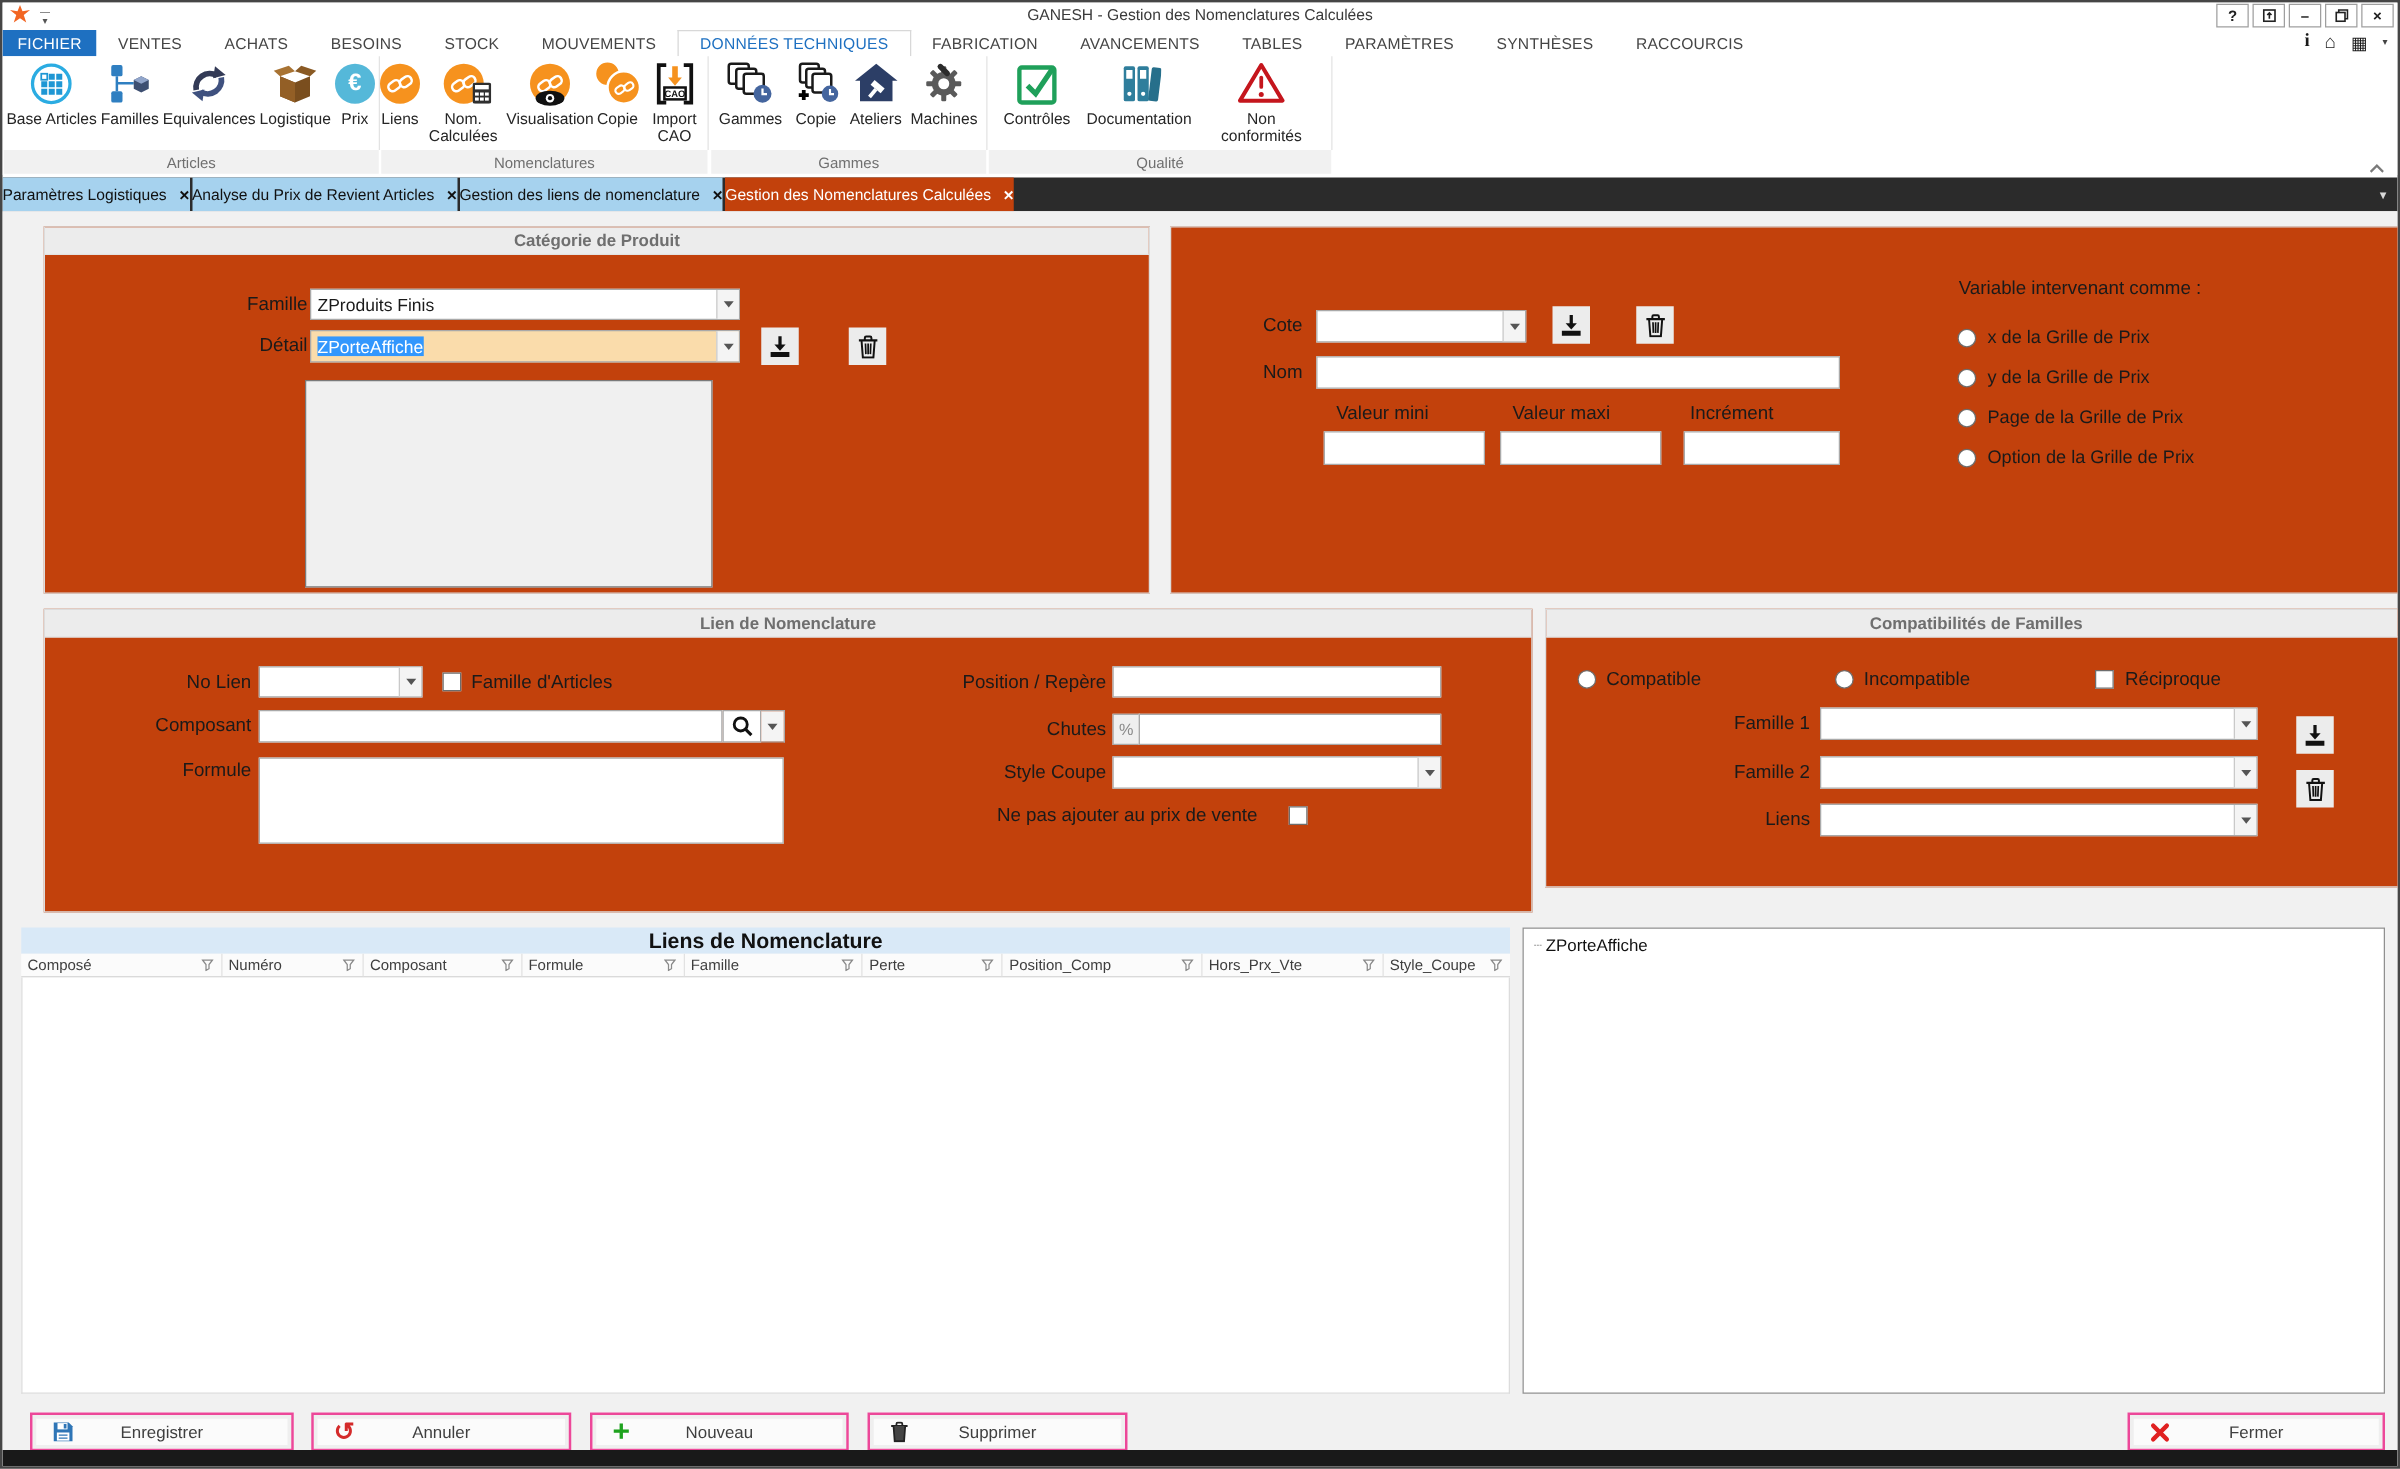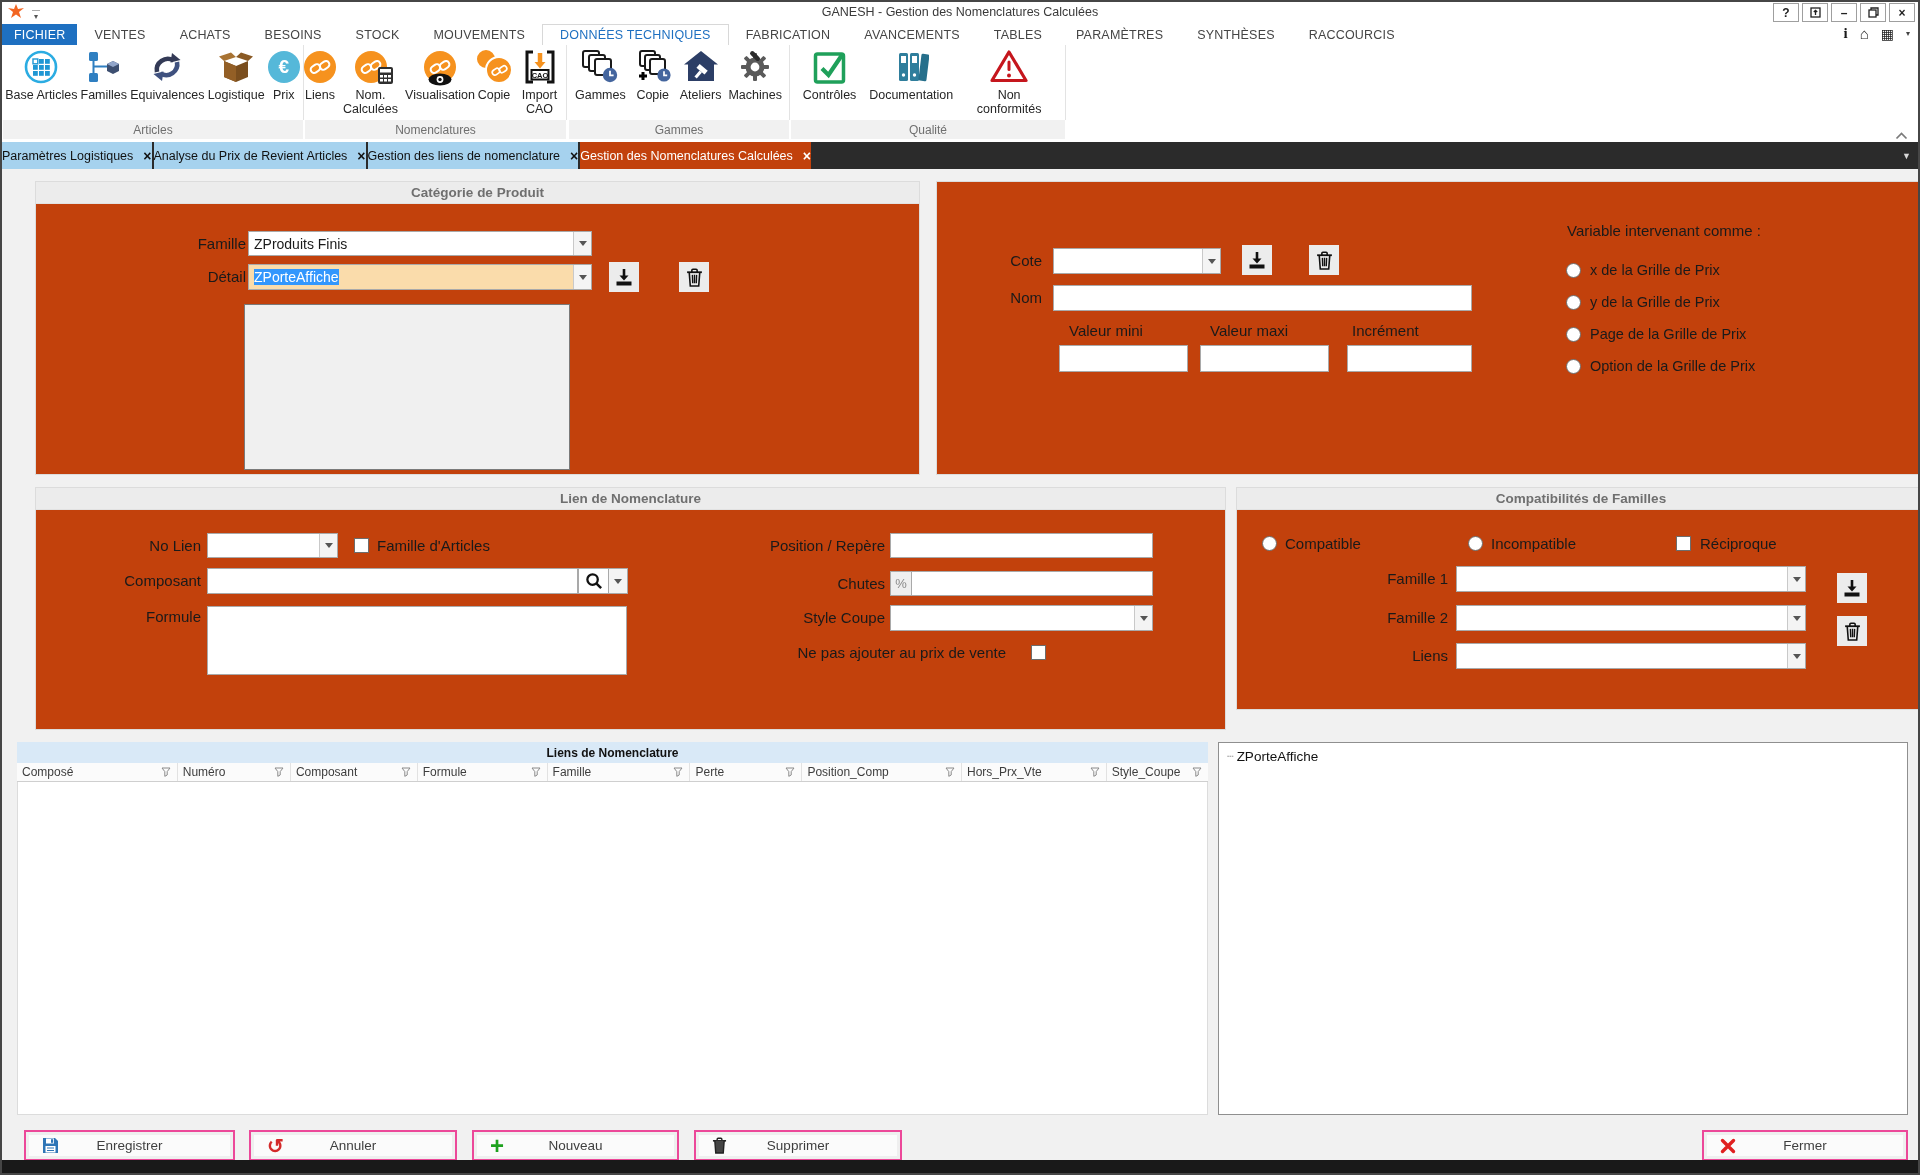--- a/index.html
+++ b/index.html
@@ -58,21 +58,21 @@
   .cbtn::after { content:""; border:4px solid transparent; border-top:5px solid #555; margin-top:4px; }
   .detail-combo { background:#fadcab; }
   .sel-text { background:#3297fd; color:#fff; }
   .iconbtn { position:absolute; width:30px; height:30px; background:#ececec; border:none; display:flex; align-items:center; justify-content:center; }
   .radio { position:absolute; width:15px; height:15px; border:1px solid #6d6d6d; border-radius:50%; background:#fff; }
   .check { position:absolute; width:15px; height:15px; border:1px solid #6d6d6d; background:#fff; }
   .listbox { position:absolute; background:#f0f0f0; border:1px solid #7a7a7a; }
   .pctbox { position:absolute; border:1px solid #a9a9a9; background:#efefef; color:#8a8a8a; font-size:13px; display:flex; align-items:center; justify-content:center; }
 
   
-  .grid-title { position:absolute; left:15px; top:740px; width:1191px; height:21px; background:#d9e9f7; display:flex; align-items:center; justify-content:center; font-size:12px; font-weight:bold; color:#111; }
+  .grid-title { position:absolute; left:15px; top:740px; width:1191px; height:21px; background:#d9e9f7; display:flex; align-items:center; justify-content:center; font-size:17px; font-weight:bold; color:#111; }
   .grid-cols { position:absolute; left:15px; top:761px; width:1191px; height:19px; display:flex; background:#fbfbfb; border-bottom:1px solid #cfcfcf;justify-content:space-between; }
   .gcol { display:flex; align-items:center; justify-content:space-between; padding:0 6px 0 5px; border-right:1px solid #e2e2e2; font-size:12px; color:#3e3e3e; white-space:nowrap; overflow:hidden; }
   .grid-body { position:absolute; left:15px; top:780px; width:1191px; height:333px; background:#fff; border:1px solid #dcdcdc; border-top:none; }
   .treebox { position:absolute; left:1216px; top:740px; width:690px; height:373px; background:#fff; border:1px solid #8f8f8f; }
   .treenode { position:absolute; left:8px; top:6px; font-size:13.5px; color:#111; display:flex; align-items:center; gap:4px; }
   .tree-dash { color:#9a9a9a; font-size:11px; letter-spacing:-1px; }
 
   
   .fbtn { position:absolute; top:1128px; height:31px; background:#fbfbfb; border:2px solid #ec4899; display:flex; align-items:center; justify-content:center; font-size:13.5px; color:#3f3f3f; box-shadow:0 0 0 3px #efefef inset; }
   .fbtn .ficon { position:absolute; left:16px; display:flex; align-items:center; }

